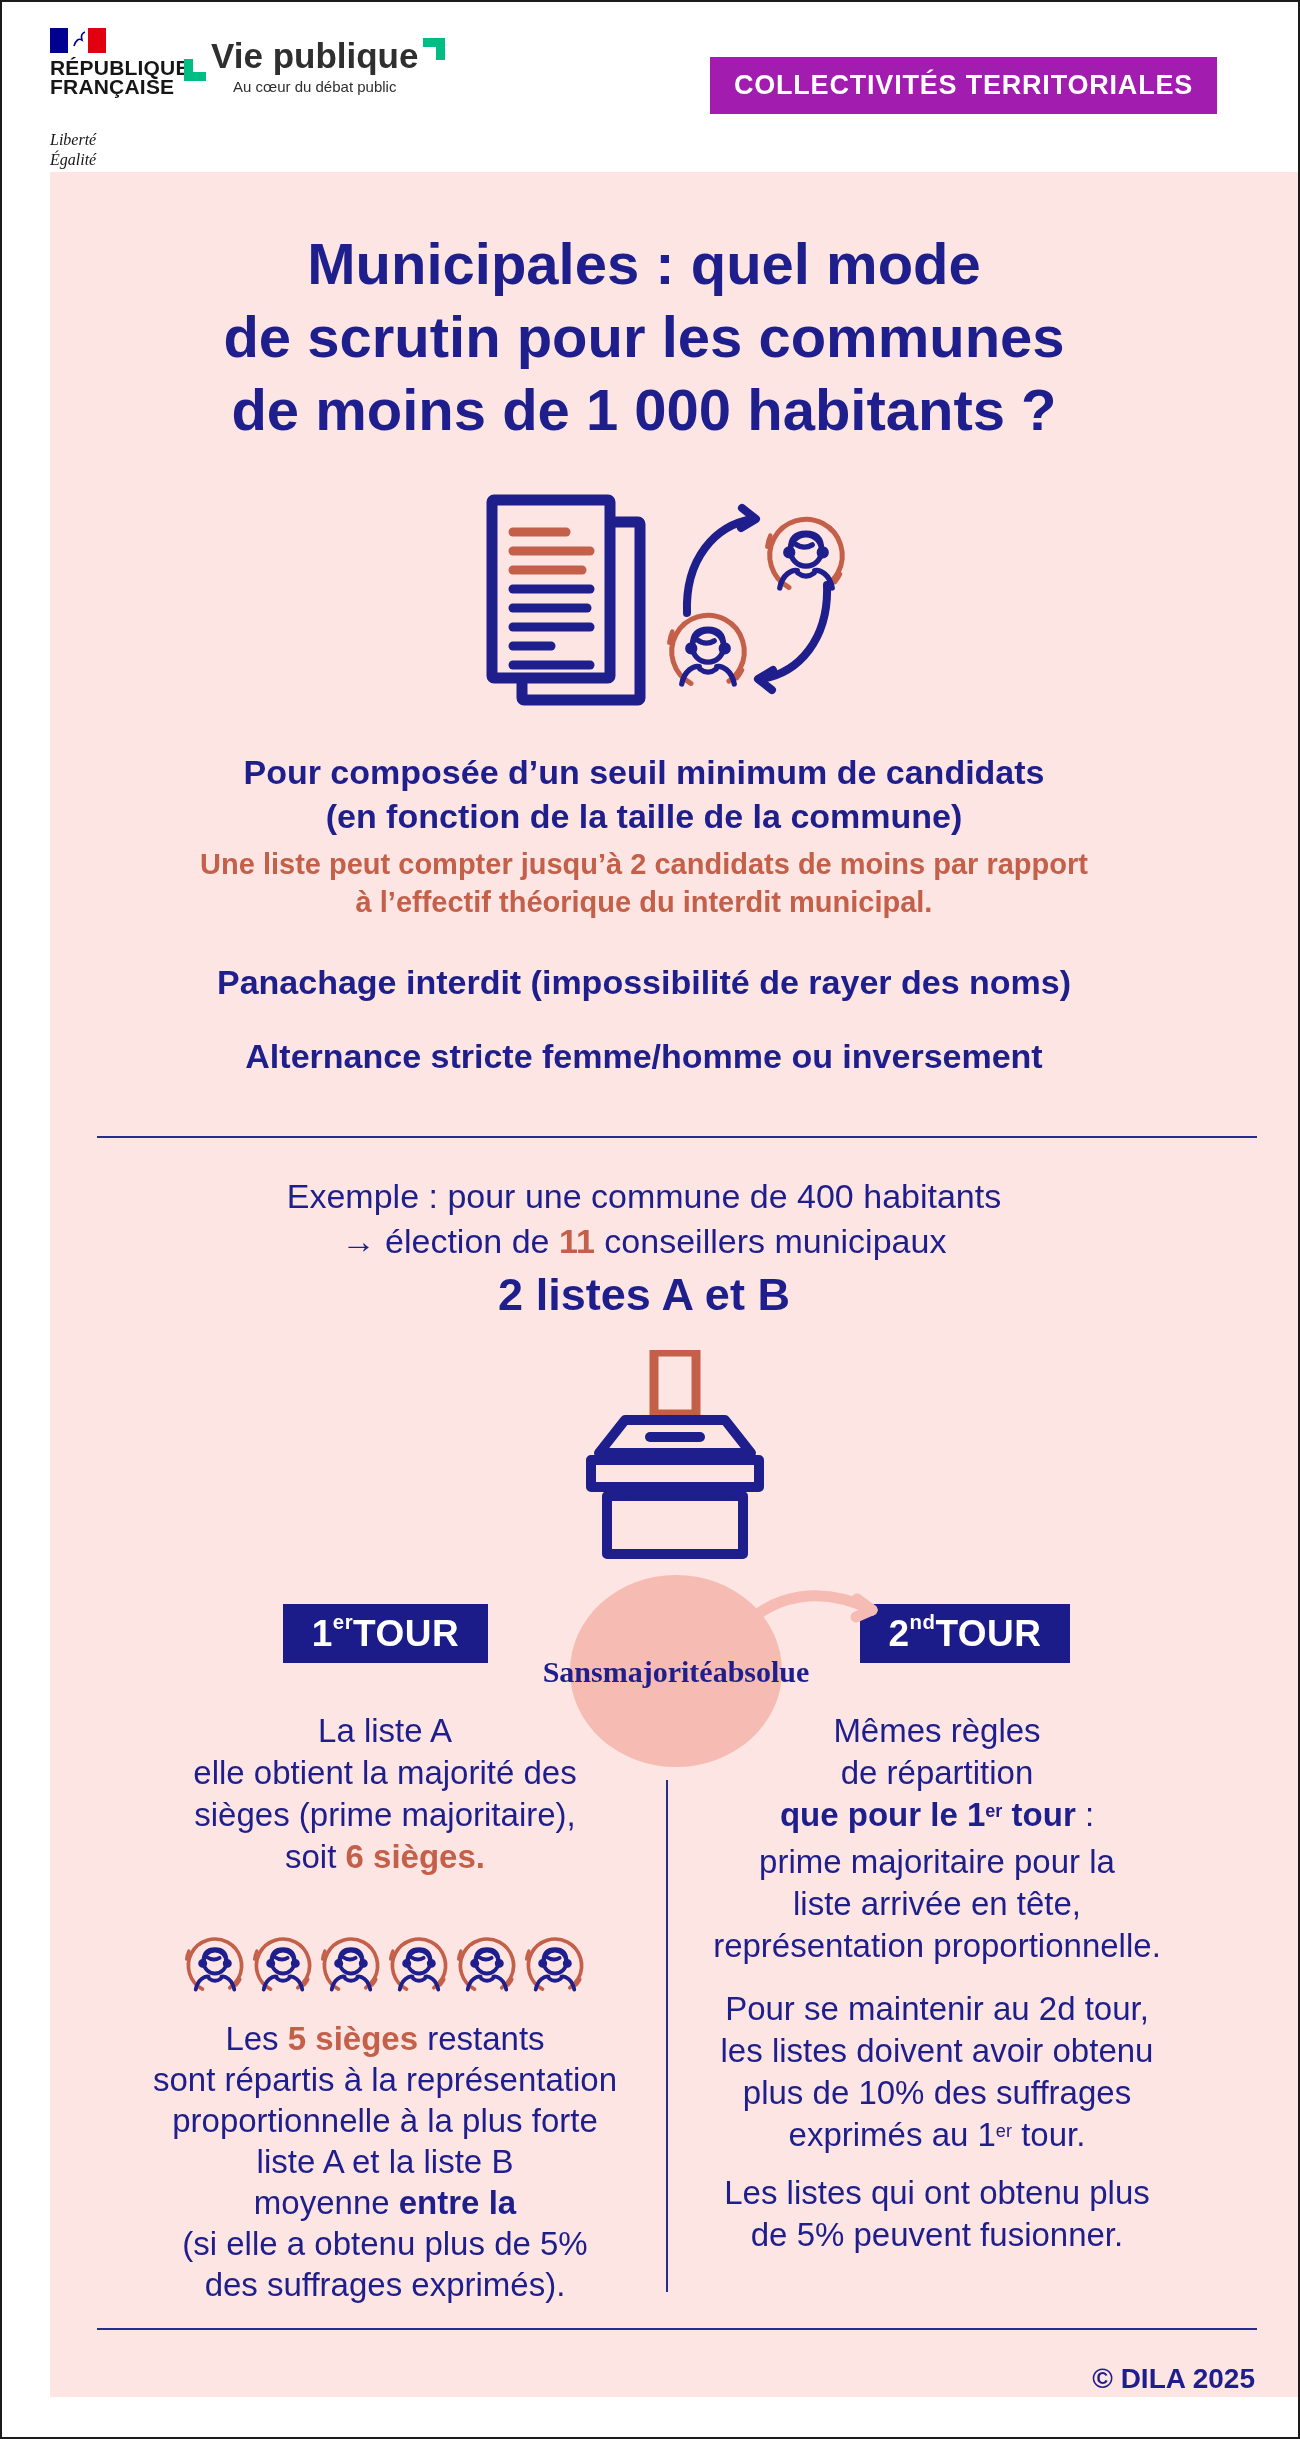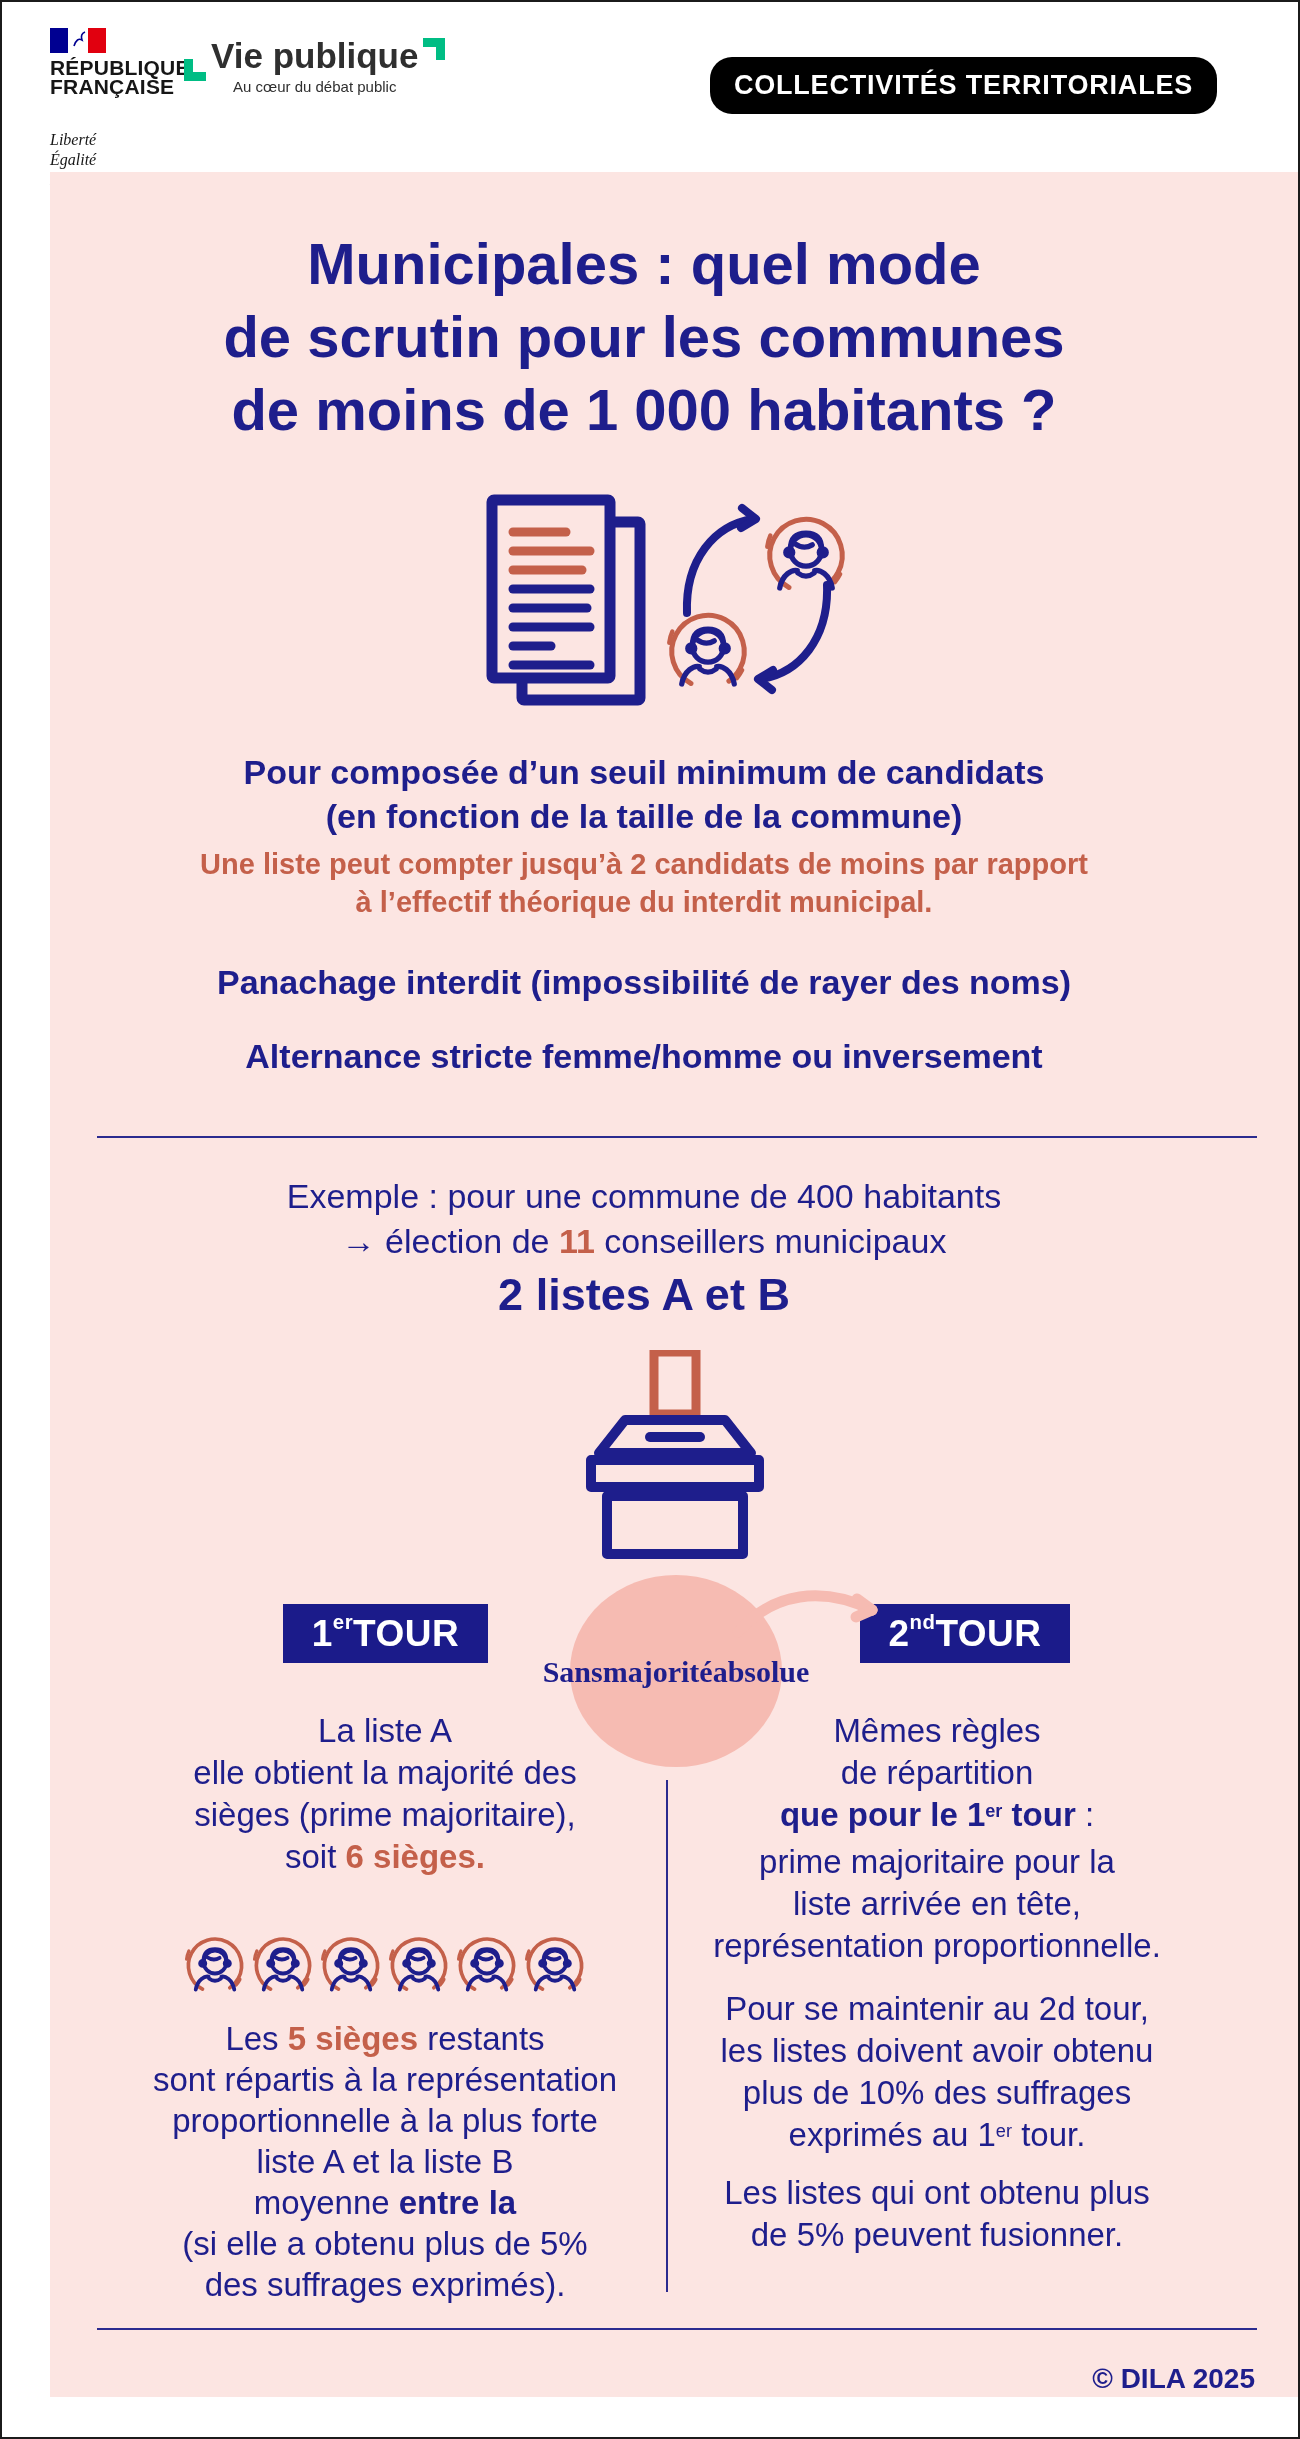--- a/index.html
+++ b/index.html
@@ -16,22 +16,22 @@
   
   .rf-block{left:48px;top:26px;}
   .rf-name{left:48px;top:56px;font-weight:700;color:#161616;font-size:21px;line-height:19px;letter-spacing:.2px;}
   .rf-motto{left:48px;top:100px;font-family:"Liberation Serif", serif;font-style:italic;font-size:16px;line-height:20px;color:#161616;margin-top:28px;}
   .vp-logo{left:182px;top:36px;display:flex;}
   .vp-bracket-bl{align-self:flex-end;width:13px;height:13px;border-left:9px solid #00bd84;border-bottom:9px solid #00bd84;margin:0 5px 14px 0;}
   .vp-bracket-tr{width:13px;height:13px;border-right:9px solid #00bd84;border-top:9px solid #00bd84;margin:0 0 0 5px;}
   .vp-col{display:flex;flex-direction:column;align-items:center;}
   .vp-name{font-size:35px;font-weight:700;color:#2f2f2f;line-height:36px;}
   .vp-tagline{font-size:15px;font-weight:500;color:#2f2f2f;margin-top:4px;}
-  .topic-badge{left:708px;top:55px;width:507px;height:57px;background:#000000;color:#fff;
-    display:flex;align-items:center;justify-content:center;font-weight:700;font-size:27px;letter-spacing:.8px;border-radius:22px;}
+  .topic-badge{left:708px;top:55px;width:507px;height:57px;background:#a21caf;color:#fff;
+    display:flex;align-items:center;justify-content:center;font-weight:700;font-size:27px;letter-spacing:.8px;}
   
   .panel{left:48px;top:170px;width:1250px;height:2225px;background:#fce5e2;}
   .accent{color:#c4604a;}
   .b{font-weight:700;}
   .centerblock{left:48px;width:1188px;text-align:center;}
   .title-line{font-size:58px;line-height:73px;font-weight:700;color:#1e1e8c;}
   .rule-head{font-size:34px;line-height:44px;font-weight:700;color:#1e1e8c;}
   .rule-note{font-size:29px;line-height:38px;font-weight:700;color:#c4604a;}
   .example-line{font-size:34px;line-height:45px;font-weight:400;color:#1e1e8c;}
   .lists-title{font-size:45px;line-height:50px;font-weight:700;color:#1e1e8c;}

